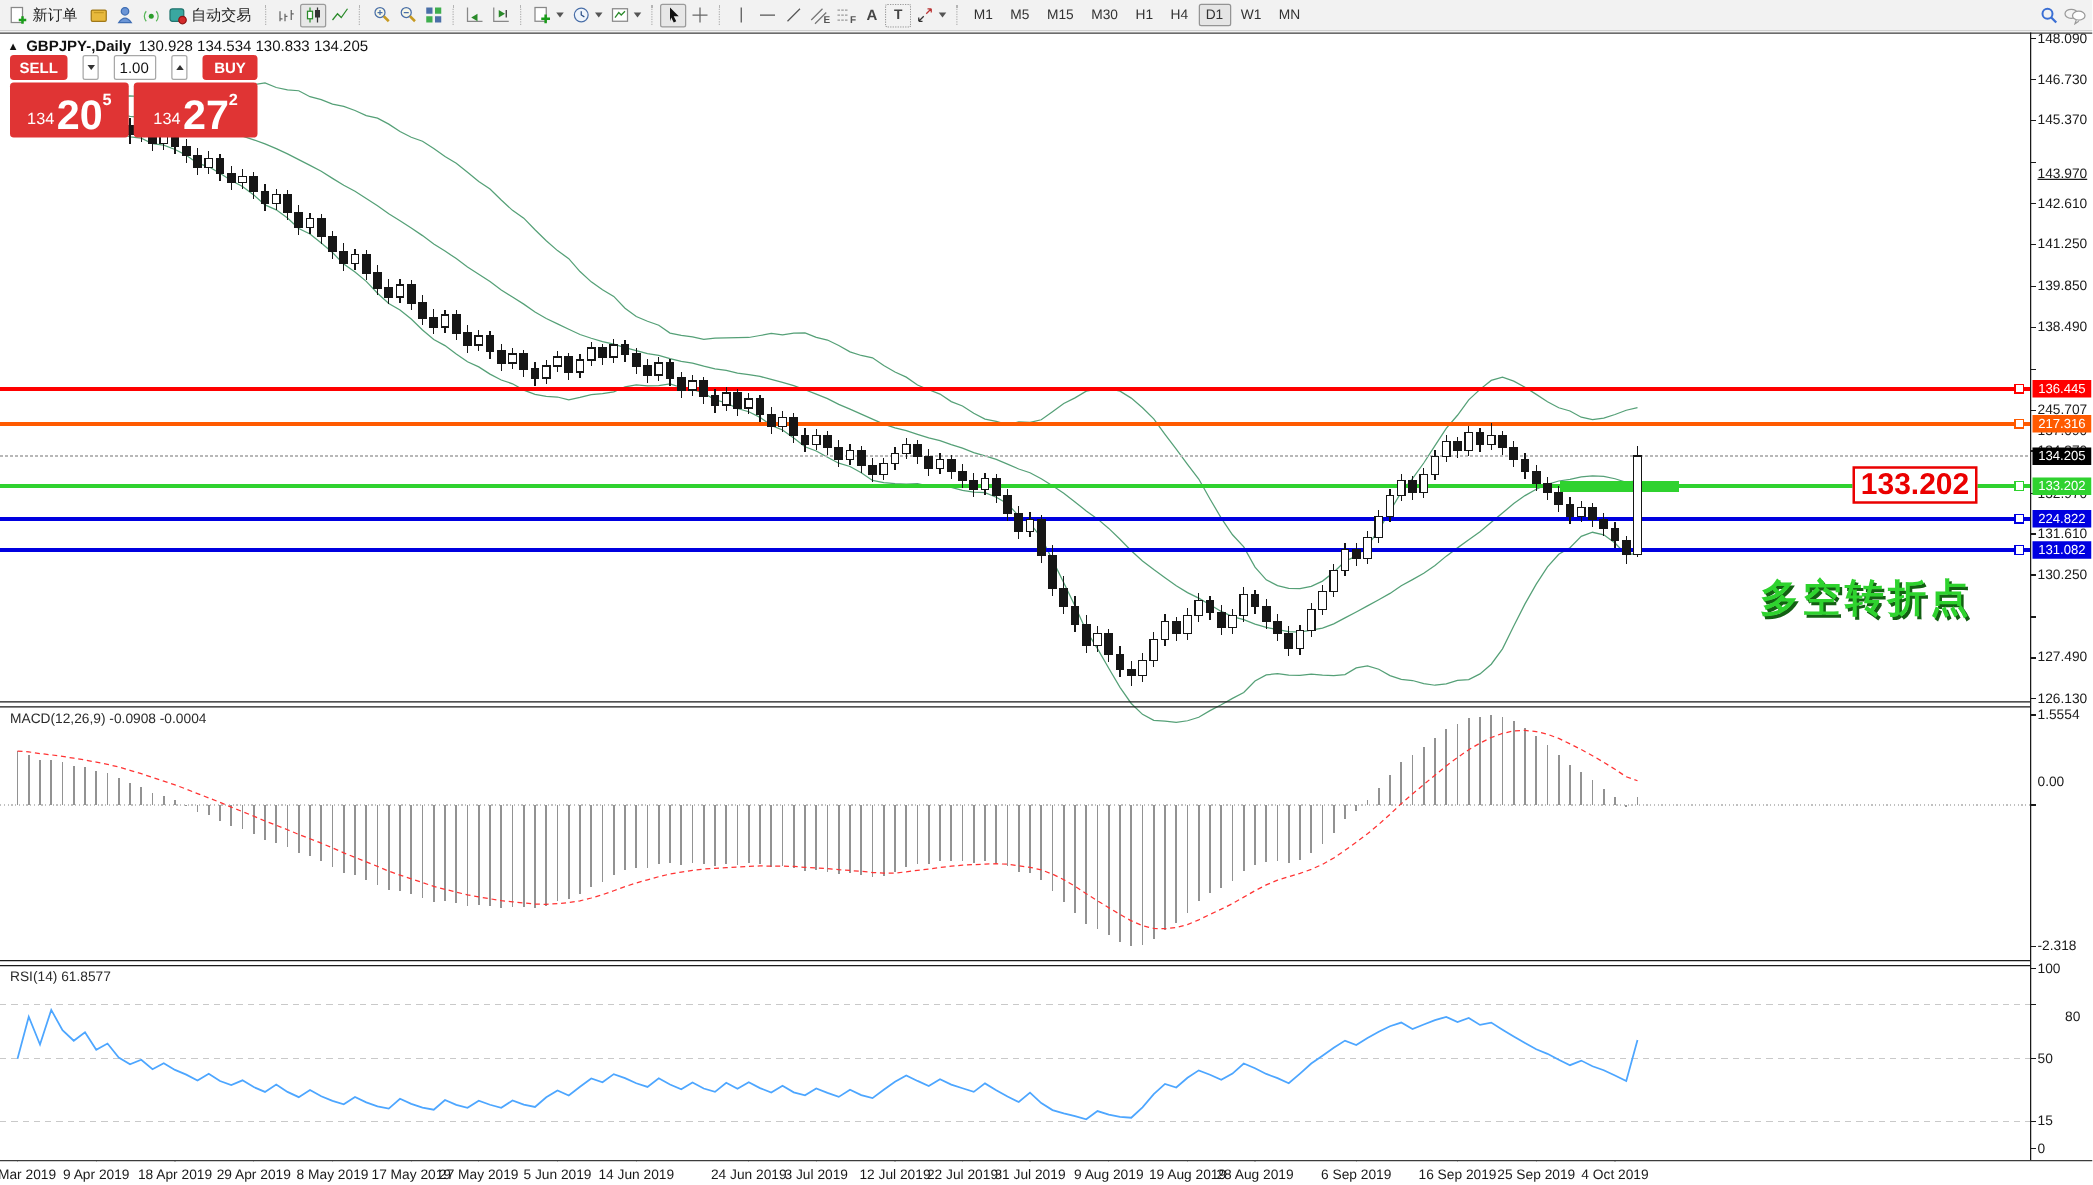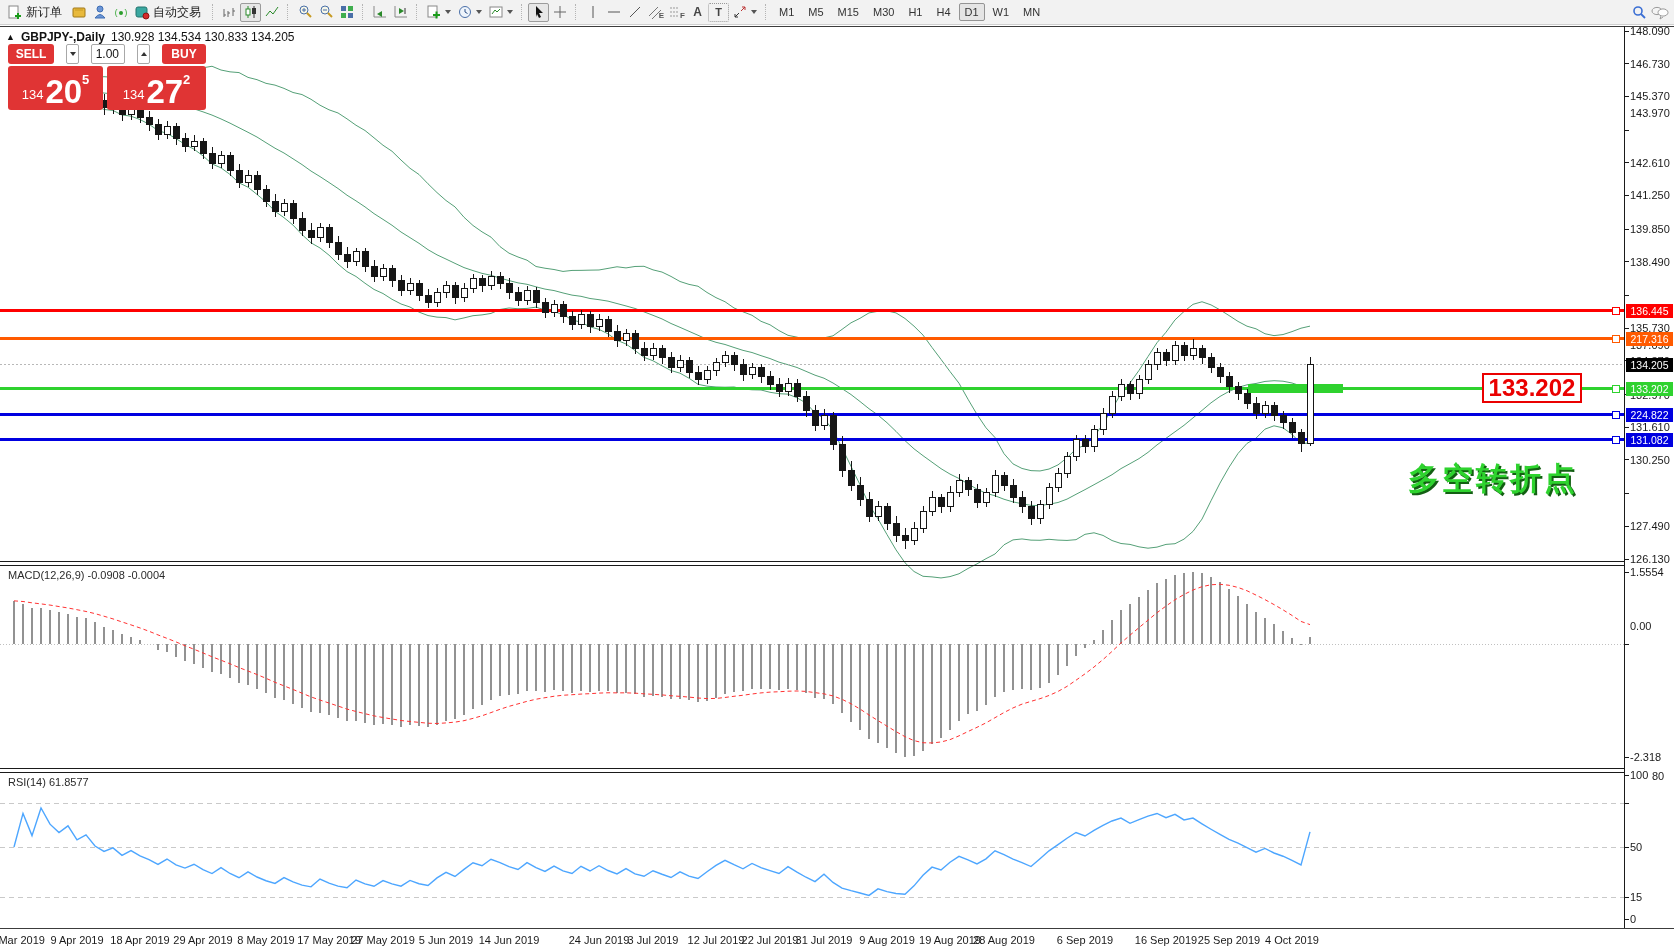--- a/index.html
+++ b/index.html
@@ -827,40 +827,40 @@
 </div>
 
 <div class="pbox">133.202</div>
 <div class="note">多空转折点</div>
 <div class="ind-label" style="top:569px">MACD(12,26,9) -0.0908 -0.0004</div>
 <div class="ind-label" style="top:776px">RSI(14) 61.8577</div>
 
 <div class="ptick" style="top: 31px;">148.090</div>
 <div class="ptick" style="top: 63.6995px;">146.730</div>
 <div class="ptick" style="top: 96.3989px;">145.370</div>
-<div class="ptick" style="top: 113px;">143.970</div>
+<div class="ptick" style="top: 139px; text-decoration: underline;">143.970</div>
 <div class="ptick" style="top: 162.76px;">142.610</div>
 <div class="ptick" style="top: 195.459px;">141.250</div>
 <div class="ptick" style="top: 229.12px;">139.850</div>
 <div class="ptick" style="top: 261.82px;">138.490</div>
 <div class="ptick" style="top: 300px; margin-top: 45px;">137.090</div>
-<div class="ptick" style="top: 328.18px;">135.730</div>
+<div class="ptick" style="top: 328.18px;">245.707</div>
 <div class="ptick" style="top: 360.88px;">134.370</div>
 <div class="ptick" style="top: 394.541px;">132.970</div>
 <div class="ptick" style="top: 427.24px;">131.610</div>
 <div class="ptick" style="top: 459.94px;">130.250</div>
 <div class="ptick" style="top: 493.601px; margin-left: 48px;">128.850</div>
 <div class="ptick" style="top: 526.301px;">127.490</div>
 <div class="ptick" style="top: 559px;">126.130</div>
 <div class="chip" style="top: 303.989px; background: rgb(255, 0, 0);">136.445</div>
 <div class="chip" style="top: 331.976px; background: rgb(255, 90, 0);">217.316</div>
 <div class="chip" style="top: 381.963px; background: rgb(47, 210, 47);">133.202</div>
 <div class="chip" style="top: 407.954px; background: rgb(0, 0, 224);">224.822</div>
 <div class="chip" style="top: 432.936px; background: rgb(0, 0, 224);">131.082</div>
 <div class="chip" style="top: 357.847px; background: rgb(0, 0, 0);">134.205</div>
 <div class="ptick" style="top: 572px;">1.5554</div>
 <div class="ptick" style="top: 614px; margin-top: 12px;">0.00</div>
 <div class="ptick" style="top: 757px;">-2.318</div>
 <div class="ptick" style="top: 775px;">100</div>
-<div class="ptick" style="top: 776px; padding-left: 22px;">80</div>
+<div class="ptick" style="top: 814px; padding-left: 22px;">80</div>
 <div class="ptick" style="top: 847px;">50</div>
 <div class="ptick" style="top: 897.4px;">15</div>
 <div class="ptick" style="top: 919px;">0</div>
 
 </body></html>

